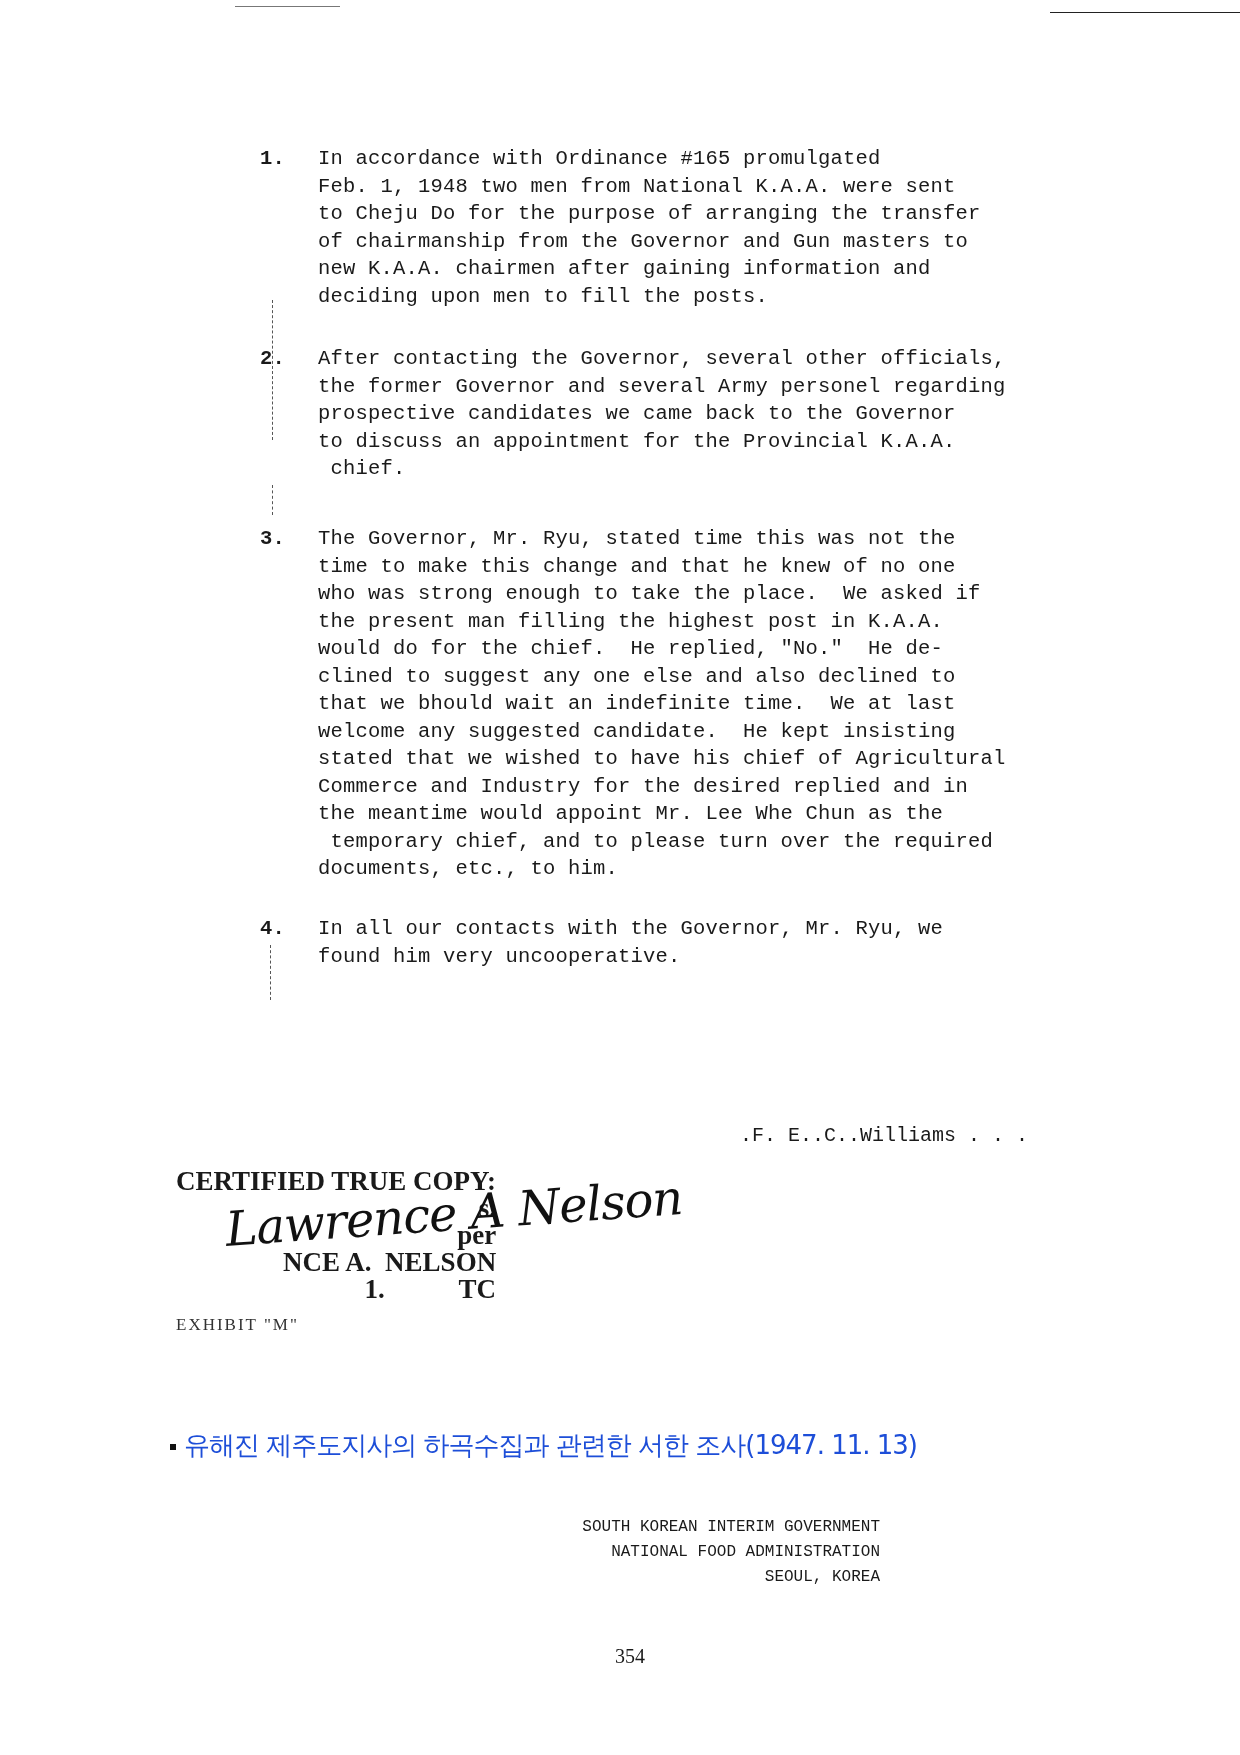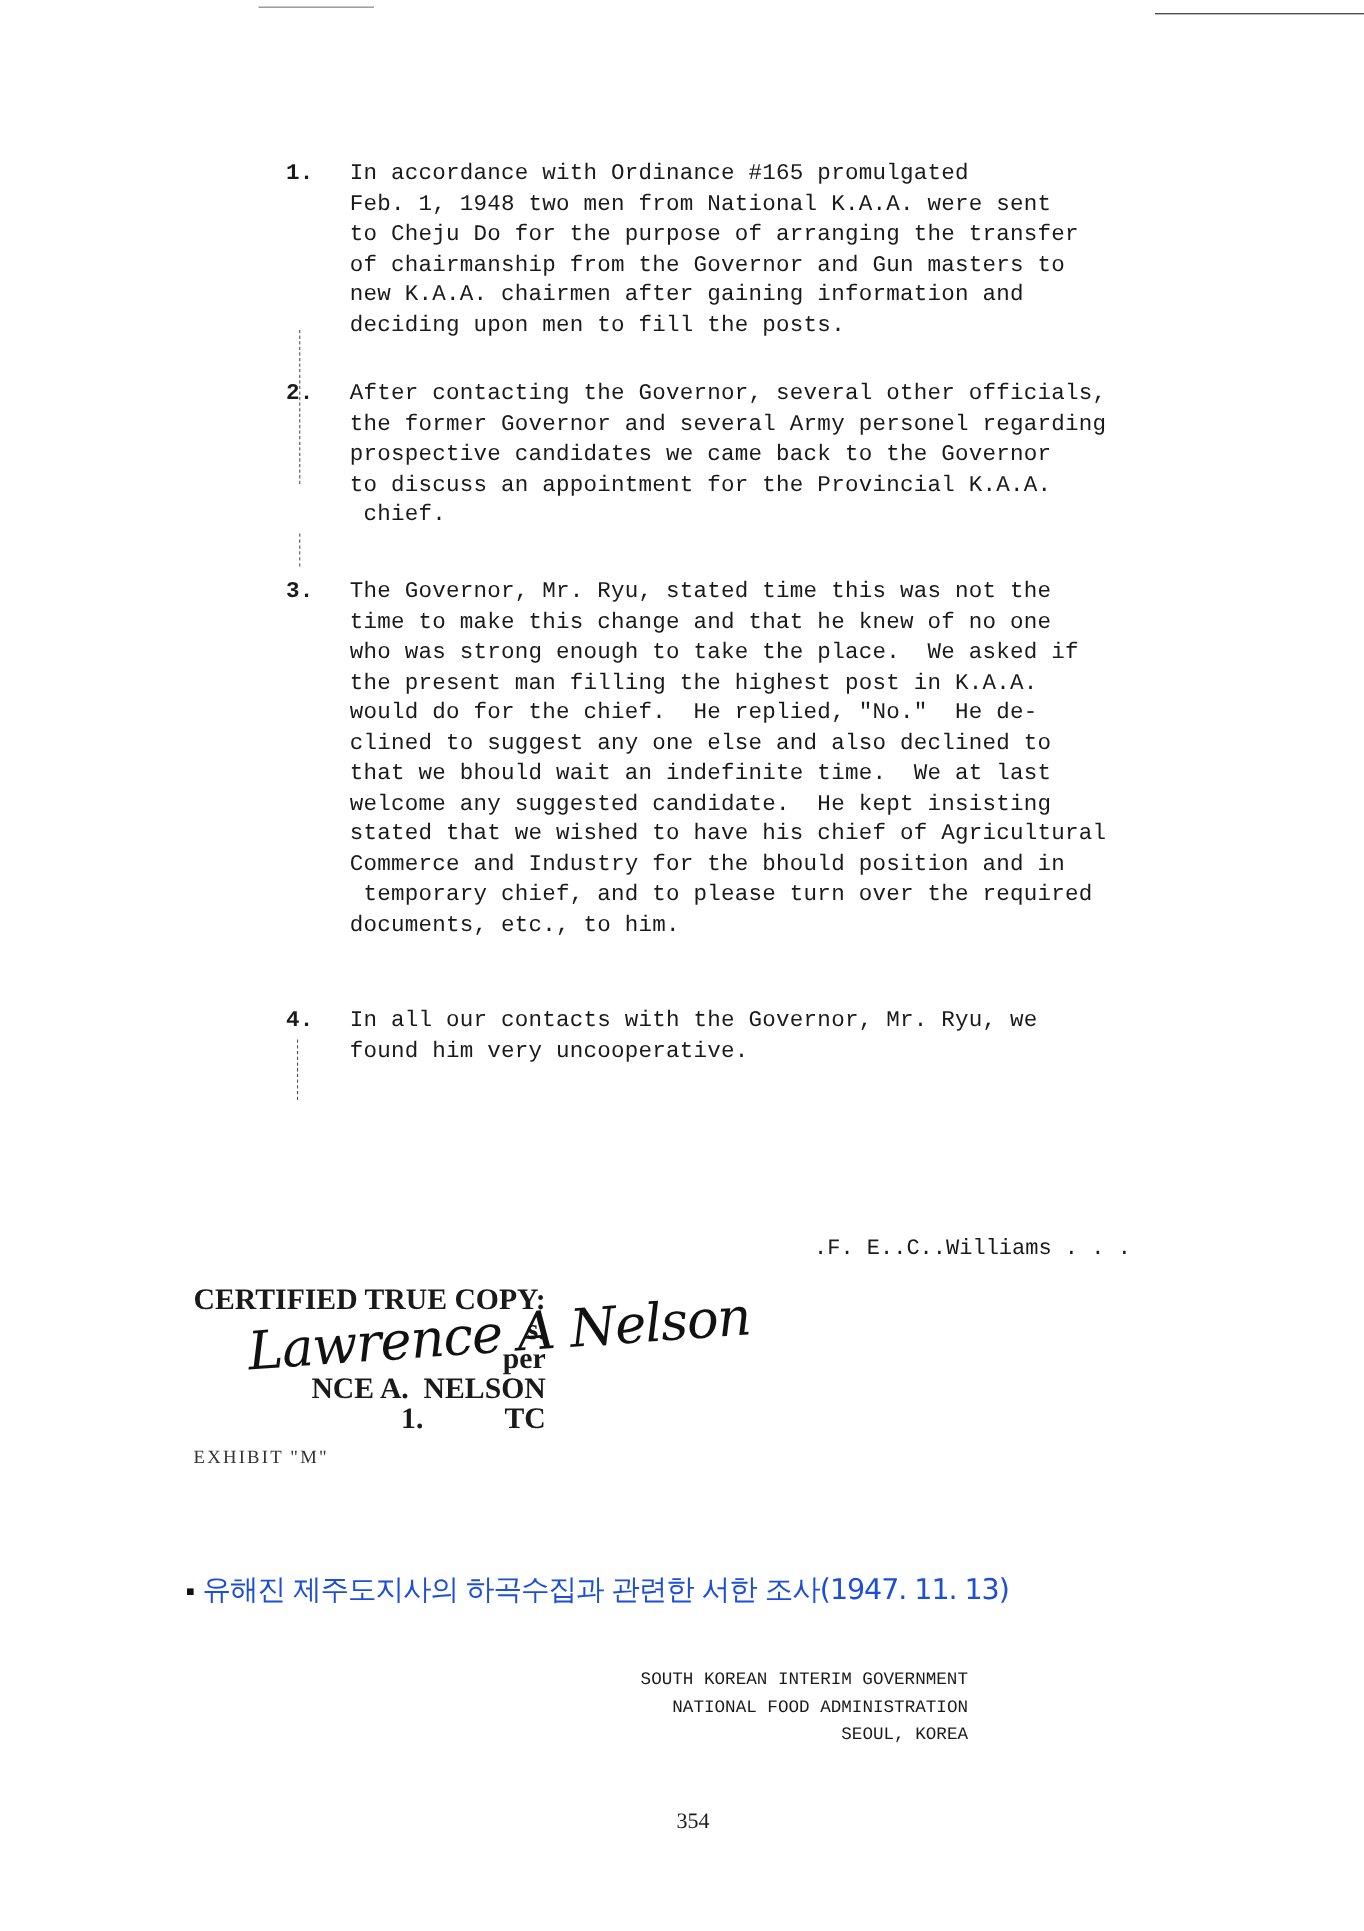--- a/index.html
+++ b/index.html
@@ -70,21 +70,22 @@
     <div class="body">
       <span class="line">The Governor, Mr. Ryu, stated time this was not the</span>
       <span class="line">time to make this change and that he knew of no one</span>
       <span class="line">who was strong enough to take the place.  We asked if</span>
       <span class="line">the present man filling the highest post in K.A.A.</span>
       <span class="line">would do for the chief.  He replied, "No."  He de-</span>
       <span class="line">clined to suggest any one else and also declined to</span>
       <span class="line">that we bhould wait an indefinite time.  We at last</span>
       <span class="line">welcome any suggested candidate.  He kept insisting</span>
       <span class="line">stated that we wished to have his chief of Agricultural</span>
-      <span class="line">Commerce and Industry for the bhould position and in</span>
+      <span class="line">Commerce and Industry for the desired replied and in</span>
+      <span class="line">the meantime would appoint Mr. Lee Whe Chun as the</span>
       <span class="line"> temporary chief, and to please turn over the required</span>
       <span class="line">documents, etc., to him.</span>
     </div>
   </div>
 
   <div class="para" style="top:915px;">
     <span class="num">4.</span>
     <div class="body">
       <span class="line">In all our contacts with the Governor, Mr. Ryu, we</span>
       <span class="line">found him very uncooperative.</span>

